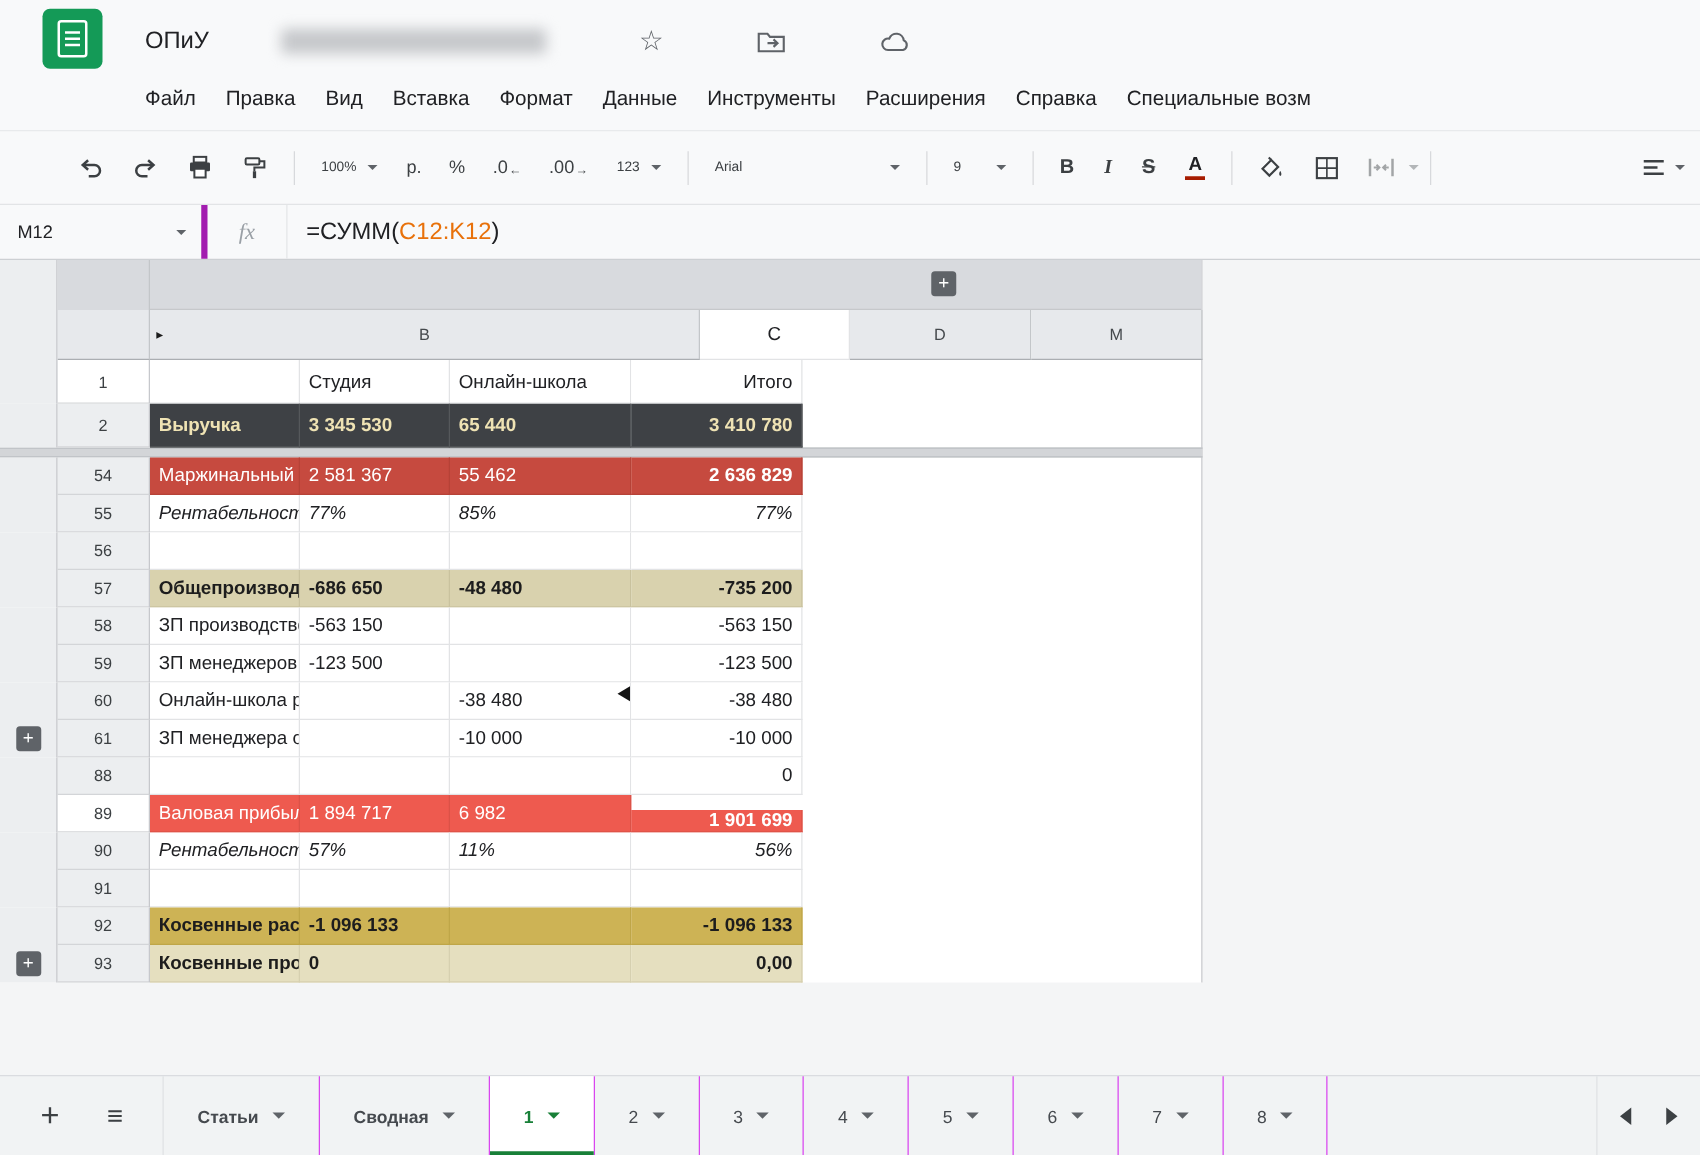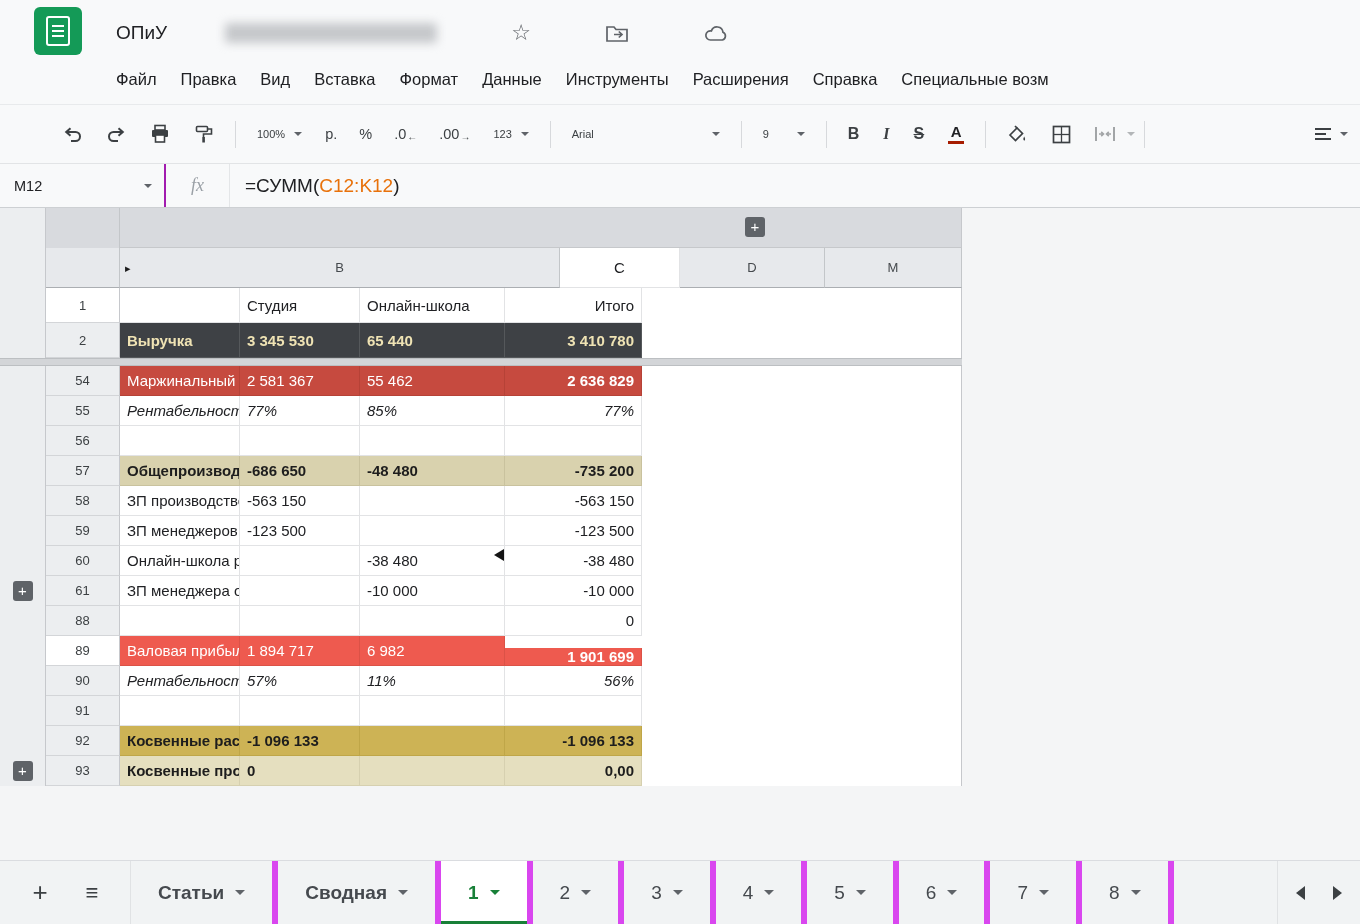--- a/index.html
+++ b/index.html
@@ -34,21 +34,21 @@
   .fmt.i { font-style:italic; font-family:"Liberation Serif", serif; font-weight:700; }
   .fmt.s { font-weight:700; text-decoration:line-through; }
   .acolor { display:inline-flex; flex-direction:column; align-items:center; margin:0 12px; }
   .acolor .a { font-weight:700; font-size:15px; line-height:16px; }
   .abar { width:16px; height:3px; background:#a61c00; margin-top:1px; }
   .disabled { opacity:.45; }
   .alignbox { margin-left:auto; margin-right:0; padding-right:0; display:flex; align-items:center; gap:8px; width:46px; flex:none; }
 
   
   .fbar { position:absolute; top:163px; left:0; right:0; height:45px; background:#f8f9fa; border-top:1px solid #e2e4e6; border-bottom:1px solid #cdd0d3; display:flex; align-items:stretch; }
-  .namebox { width:166px; display:flex; align-items:center; padding-left:14px; border-right:2px solid #a21caf; font-size:14.5px; color:#202124; }
+  .namebox { width:166px; display:flex; align-items:center; padding-left:14px; border-right:5px solid #a21caf; font-size:14.5px; color:#202124; }
   .namebox .car { margin-left:auto; margin-right:12px; }
   .fx { width:64px; display:flex; align-items:center; justify-content:center; font-style:italic; font-family:"Liberation Serif", serif; font-size:18px; color:#9aa0a6; border-right:1px solid #e4e6e8; }
   .formula { display:flex; align-items:center; padding-left:15px; font-size:19px; color:#202124; }
   .formula .range { color:#e8710a; }
 
   
   .sheet { position:absolute; top:208px; left:0; right:0; bottom:64px; background:#f4f5f6; overflow:hidden; }
   .grid { position:absolute; top:0; left:0; width:962px; border-right:1px solid #c6c8cc; background:#fff; }
   .gut { width:46px; background:#eceef0; border-right:1px solid #c6c8cc; flex:none; position:relative; }
   .band { display:flex; height:40px; }
@@ -81,21 +81,21 @@
   .row.tanlight .c { background:#e5dfbf; border-color:#d6d0b0; font-weight:700; color:#1d1d1d; }
   .row.italic .c { font-style:italic; }
   .marker { position:absolute; right:0; top:3px; width:0; height:0; border-top:6px solid transparent; border-bottom:6px solid transparent; border-right:10px solid #141414; }
 
   
   .tabbar { position:absolute; bottom:0; left:0; right:0; height:64px; background:#f1f3f4; border-top:1px solid #dadce0; display:flex; align-items:stretch; }
   .tbtn { width:52px; display:flex; align-items:center; justify-content:center; color:#3c4043; background:none; border:none; cursor:pointer; font-family:inherit; }
   .tbtn.plus { font-size:26px; margin-left:14px; }
   .tbtn.all { font-size:22px; font-weight:700; }
   .tabs { display:flex; align-items:stretch; margin-left:12px; }
-  .tab { position:relative; display:flex; align-items:center; gap:11px; padding:0 27px; border-right:6px solid #d946ef; color:#45494e; font-size:19px; cursor:pointer; }
+  .tab { position:relative; display:flex; align-items:center; gap:11px; padding:0 27px; border-right:1px solid #d946ef; color:#45494e; font-size:14px; cursor:pointer; }
   .tab:first-child { border-left:1px solid #e0e2e4; }
   .tab.named span { font-weight:700; }
   .tab.active { background:#ffffff; color:#188038; }
   .tab.active span { font-weight:700; }
   .tab.active::after { content:''; position:absolute; left:0; right:0; bottom:0; height:3px; background:#188038; }
   .tcar { width:0; height:0; border-left:5px solid transparent; border-right:5px solid transparent; border-top:5px solid #5f6368; }
   .tab.active .tcar { border-top-color:#188038; }
   .tabscroll { margin-left:auto; display:flex; align-items:center; gap:28px; padding:0 18px; border-left:1px solid #e0e2e4; }
   .arr-l { width:0; height:0; border-top:7px solid transparent; border-bottom:7px solid transparent; border-right:9px solid #3c4043; }
   .arr-r { width:0; height:0; border-top:7px solid transparent; border-bottom:7px solid transparent; border-left:9px solid #3c4043; }

